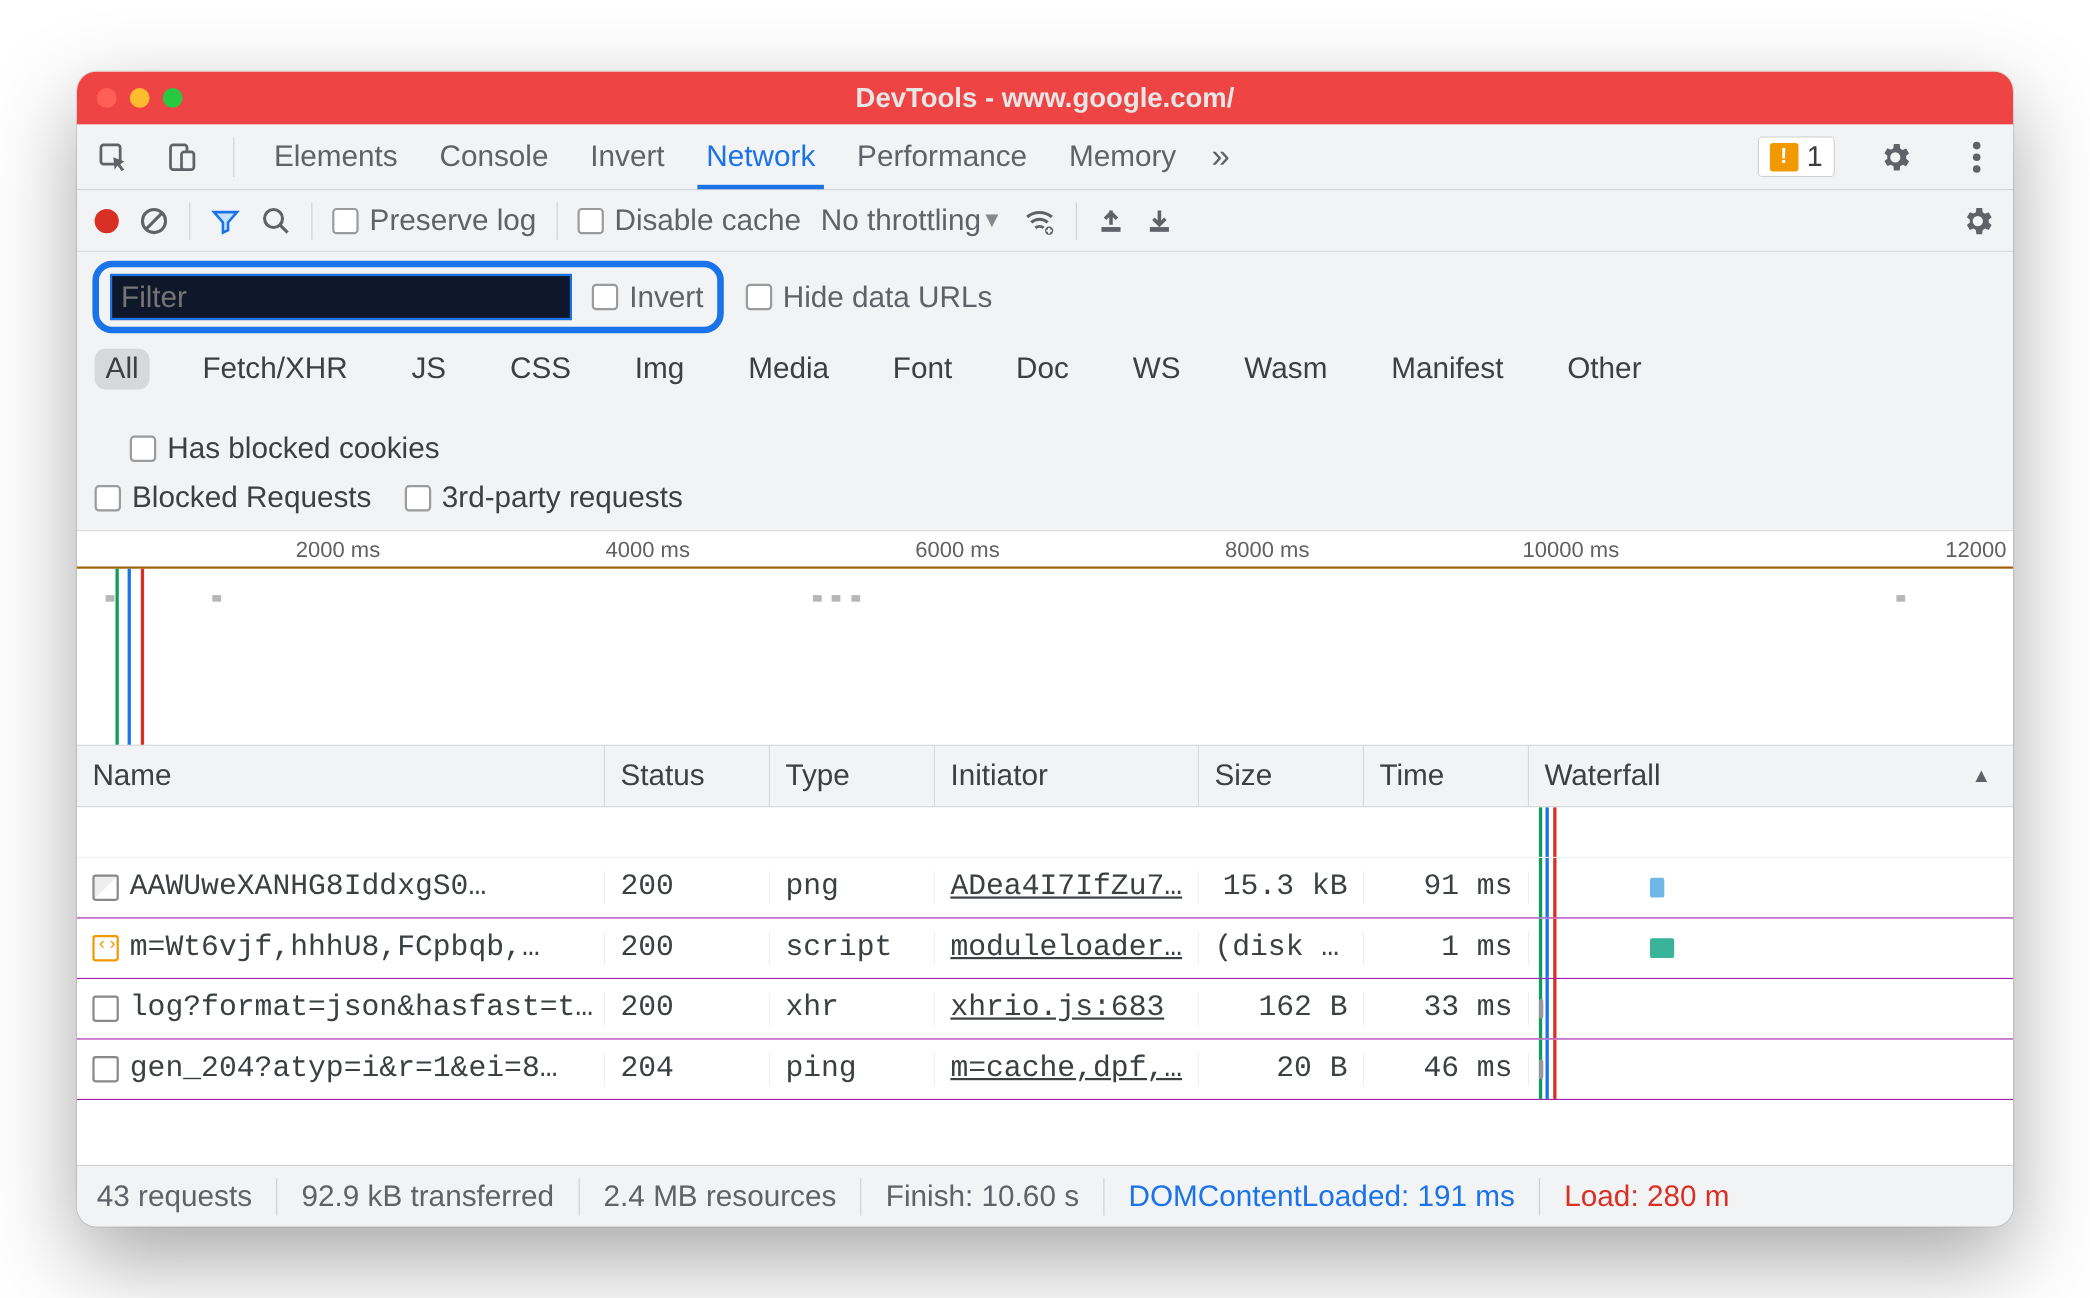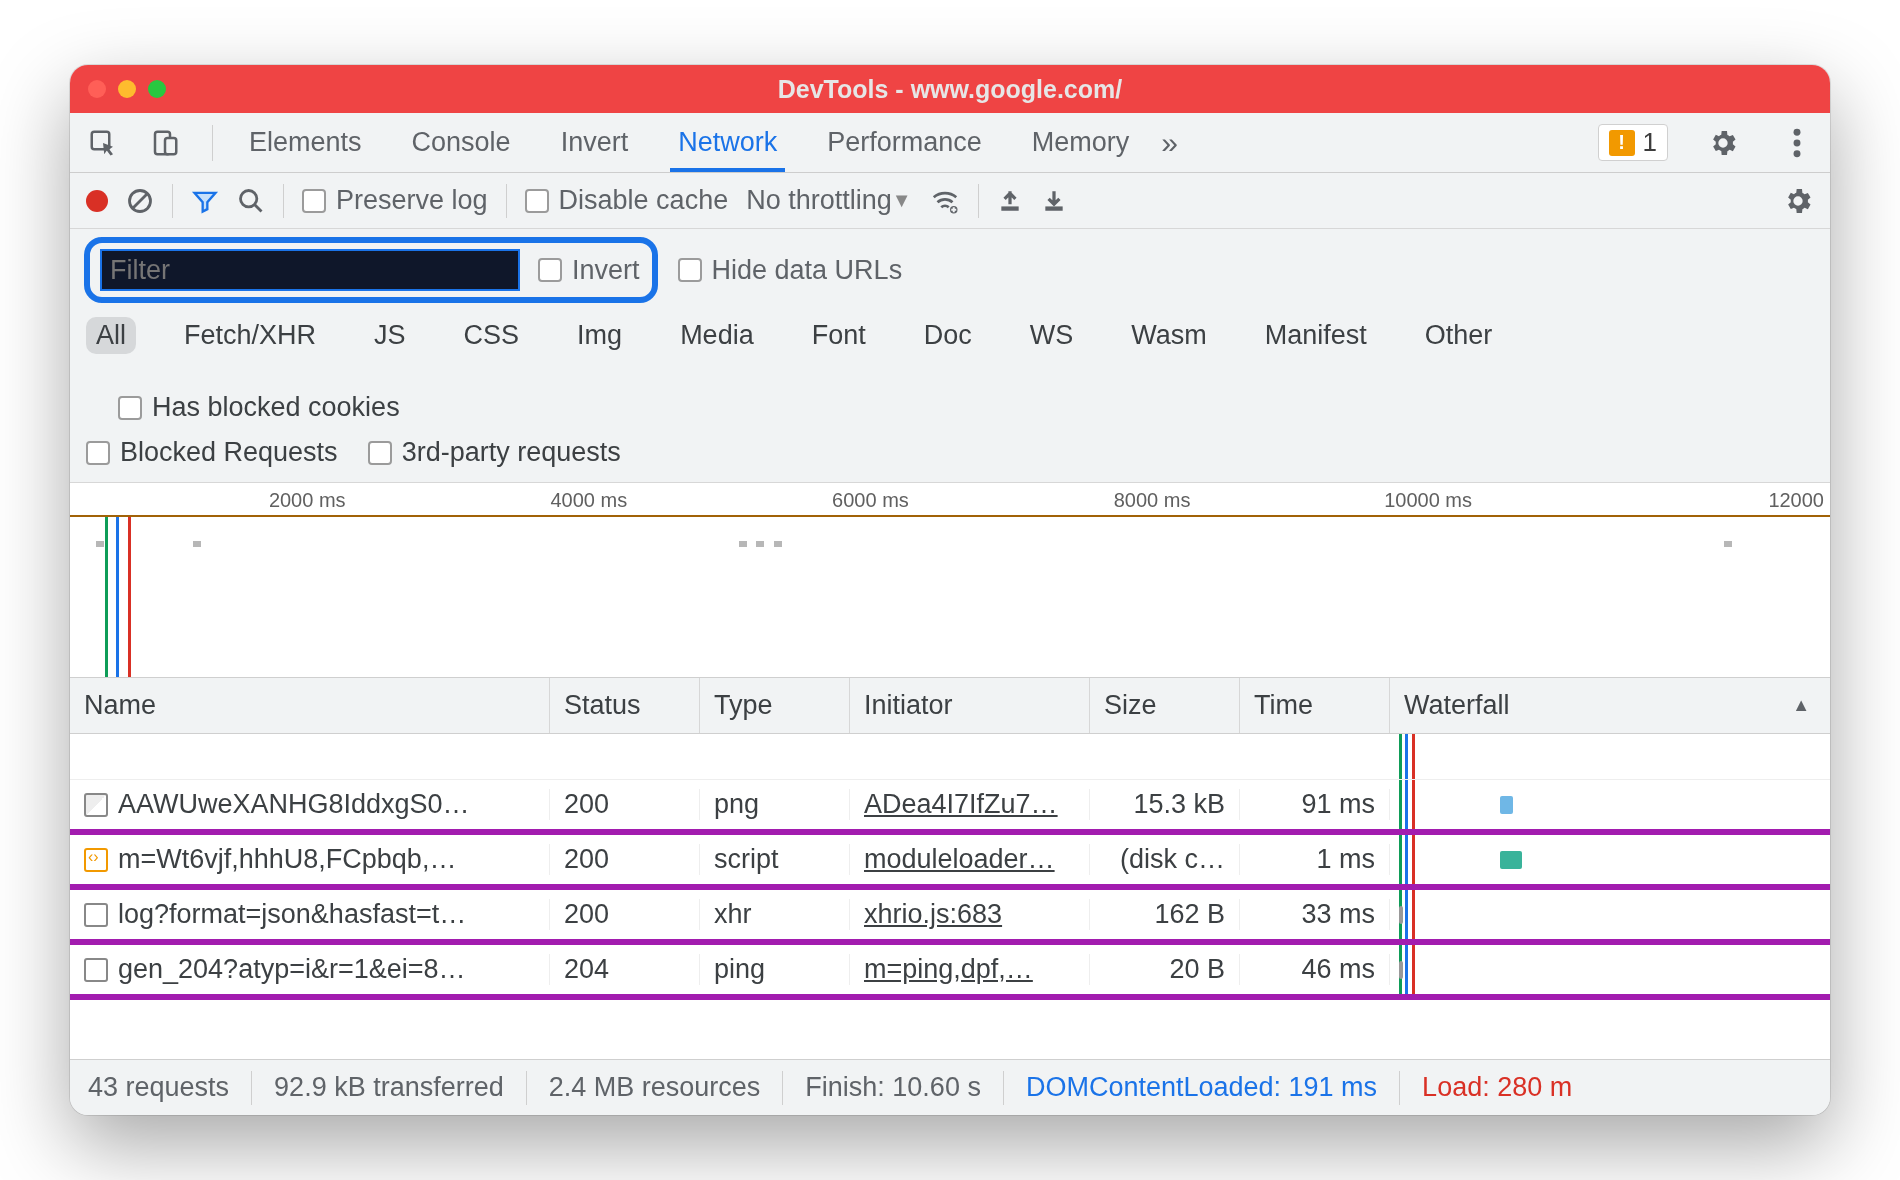--- a/index.html
+++ b/index.html
@@ -135,22 +135,22 @@
     font-size:27px; color:#3c4043;
     flex:0 0 auto;
   }
   .tablehead > div { padding:12px 14px; border-right:1px solid #d7d7d7; display:flex; align-items:center; justify-content:space-between;}
   .tablehead > div:last-child { border-right:none; }
   .sort-tri { margin-right:6px; color:#5f6368; font-size:18px;}
   .tablebody { background:#fff; flex:1 1 auto; position:relative; font-size:27px; color:#3c4043;}
   .row {
     display:grid;
     grid-template-columns: 480px 150px 150px 240px 150px 150px 1fr;
-    border-bottom:6px solid #a21caf;
-    align-items:center; height:55px;
+    border-bottom:1px solid #a21caf;
+    align-items:center; height:55px;font-family:Liberation Mono, monospace;
   }
   .row > div { padding:0 14px; border-right:1px solid #eee; white-space:nowrap; overflow:hidden; text-overflow:ellipsis;}
   .row > div:last-child { border-right:none; }
   .row .namecell { display:flex; align-items:center; gap:10px; }
   .fileicon { width:24px; height:24px; border:2.5px solid #888; border-radius:3px; flex:0 0 auto;}
   .fileicon.orange { border-color:#f29900; position:relative;}
   .fileicon.orange::after { content:"‹›"; color:#f29900; font-size:16px; position:absolute; left:2px; top:-2px;}
   .fileicon.img { border-color:#888; background:linear-gradient(135deg,#eee 50%,#fff 50%);}
   .underline { text-decoration: underline; }
   .right { text-align:right; }
@@ -190,21 +190,21 @@
           <path d="M12 12l8 3-3 2 3 4-2 1-3-4-2 3z" fill="#5f6368" stroke="none"></path>
         </svg>
     </span>
     <span class="iconbtn">
       <svg width="30" height="30" viewBox="0 0 24 24" fill="none" stroke="#5f6368" stroke-width="2">
           <rect x="4" y="3" width="12" height="18" rx="2"></rect>
           <rect x="12" y="8" width="9" height="13" rx="2" fill="#f1f3f4"></rect>
         </svg>
     </span>
     <div class="sep"></div>
-    <div id="tabs-host" style="display:flex;gap:34px;align-items:center;">
+    <div id="tabs-host" style="display:flex;gap:22px;align-items:center;">
         <span class="tab">Elements</span>
         <span class="tab">Console</span>
         <span class="tab">Invert</span>
         <span class="tab active">Network</span>
         <span class="tab">Performance</span>
         <span class="tab">Memory</span>
       </div>
     <span style="font-size:30px;">»</span>
     <div class="badge">
       <span class="warn-icon">!</span>
@@ -443,21 +443,21 @@
       <div class="bar" style="left:2%;width:1%;background:#999;"></div>
     </div>
       </div>
       <div class="row">
         <div class="namecell">
           <span class="fileicon"></span>
           <span>gen_204?atyp=i&amp;r=1&amp;ei=8…</span>
         </div>
         <div>204</div>
         <div>ping</div>
-        <div><span class="underline">m=ping,dpf,…</span></div>
+        <div><span class="underline">m=cache,dpf,…</span></div>
         <div class="right">20 B</div>
         <div class="right">46 ms</div>
         <div class="waterfall-cell">
       <div class="vl" style="left:2%;background:#0f9d58;"></div>
       <div class="vl" style="left:3.5%;background:#1a73e8;"></div>
       <div class="vl" style="left:5%;background:#d93025;"></div>
       <div class="bar" style="left:2%;width:1%;background:#999;"></div>
     </div>
       </div>
     </div>

